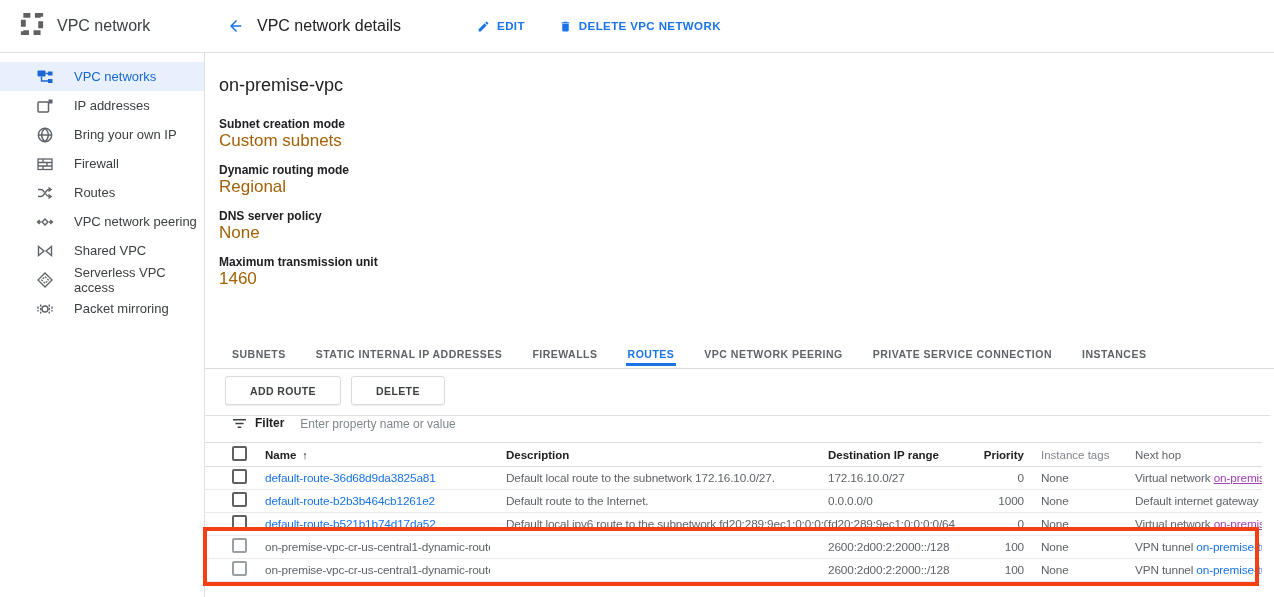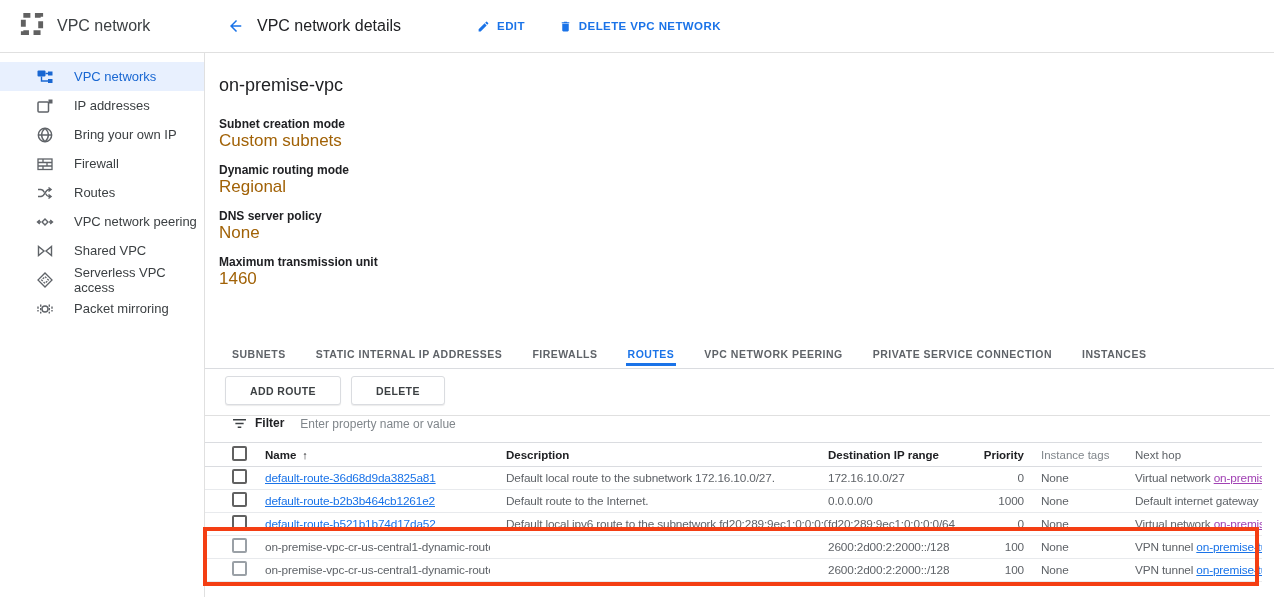--- a/index.html
+++ b/index.html
@@ -68,21 +68,21 @@
   .c2{width:322px;flex:none;white-space:nowrap;overflow:hidden;padding-left:16px;}
   .c3{width:148px;flex:none;white-space:nowrap;overflow:hidden;}
   .c4{width:48px;flex:none;text-align:right;}
   .c5{width:94px;padding-left:17px;box-sizing:content-box;flex:none;}
   .c6{flex:1;padding-left:0;margin-left:94px;white-space:nowrap;overflow:hidden;}
   .thead .hd{color:#202124;font-weight:bold;}
   .thead .hd.dim{color:#80868b;font-weight:normal;}
   .thead .hd.mid{color:#5f6368;font-weight:normal;}
   .cb{width:11px;height:11px;border:2px solid #616161;border-radius:2px;display:inline-block;cursor:pointer;}
   .cb.dim{border-color:#9aa0a6;}
-  a.rlink{color:#1a73e8;text-decoration:underline;cursor:pointer;}
+  a.rlink{color:#1a73e8;cursor:pointer;}
   a.visited{color:#a142b4;text-decoration:underline;cursor:pointer;}
   .sort-arrow{font-size:11px;color:#202124;margin-left:6px;}
 
   
   .highlight{position:absolute;left:-2px;top:474px;width:1056px;height:59px;
     border:4px solid #f43e13;box-sizing:border-box;z-index:5;pointer-events:none;}
 </style>
 </head>
 <body>
 

